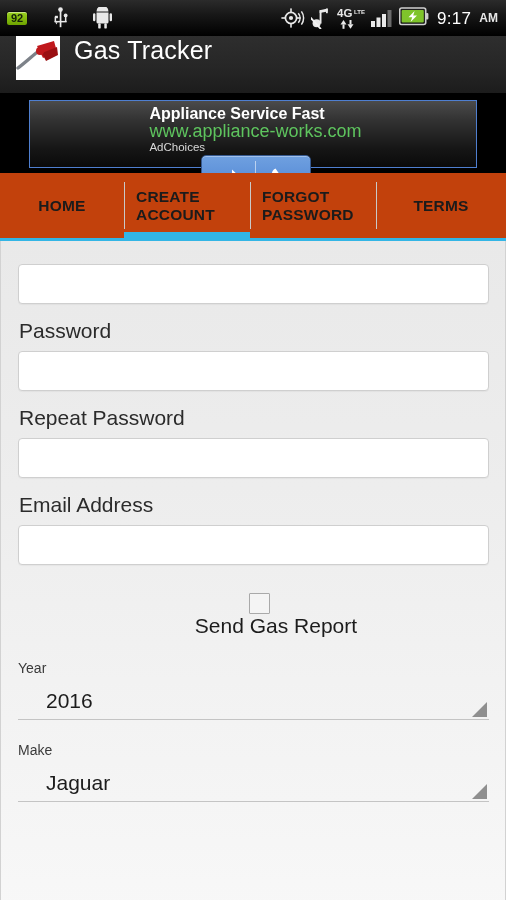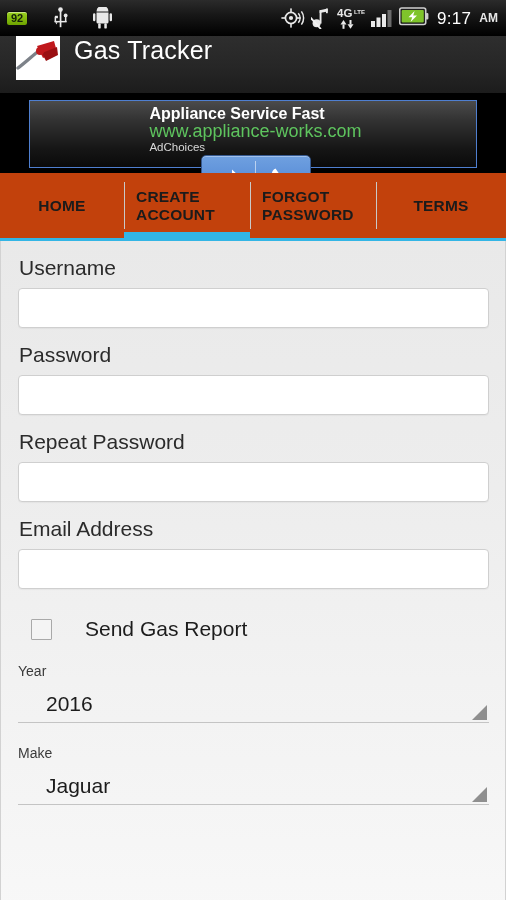--- a/index.html
+++ b/index.html
@@ -109,21 +109,21 @@
     border-left: 1px solid #d2d2d2; border-right: 1px solid #d2d2d2;
     padding: 0 17px; overflow: hidden;
   }
   .field { padding-top: 15px; }
   .flabel { font-size: 21px; color: #2b2b2b; font-weight: 400; padding-left: 1px; }
   .finput {
     margin-top: 8px; height: 40px; background: #fff;
     border: 1px solid #cfcfcf; border-radius: 4px; width: 471px;
     box-shadow: 0 1px 1px rgba(0,0,0,.04);
   }
-  .checkrow { display: flex; align-items: center; margin-top: 28px; padding-left: 13px; }
+  .checkrow { display: flex; align-items: center; margin-top: 28px; padding-left: 13px; flex-direction: column; }
   .cbox {
     width: 21px; height: 21px; background: #f4f4f4;
     border: 1px solid #a9a9a9; border-radius: 1px; flex: none;
   }
   .clabel { font-size: 21px; color: #1c1c1c; margin-left: 33px; }
   .slabel { font-size: 14px; color: #3a3a3a; margin-top: 22px; padding-left: 0px; }
   .spinner {
     position: relative; margin-top: 6px; height: 38px;
     border-bottom: 1px solid #c4c4c4; display: flex; align-items: center;
     padding-left: 28px; width: 471px;
@@ -278,21 +278,20 @@
     </div>
     <div class="tab t-terms">
       <span class="tab-sep"></span>
       <span>TERMS</span>
     </div>
   </div>
 
   <div class="form">
 
     <div class="field">
-      <div class="flabel">Username</div>
       <input class="finput" type="text" placeholder="" style="">
     </div>
 
     <div class="field">
       <div class="flabel">Password</div>
       <input class="finput" type="password" placeholder="" style="">
     </div>
 
     <div class="field">
       <div class="flabel">Repeat Password</div>

